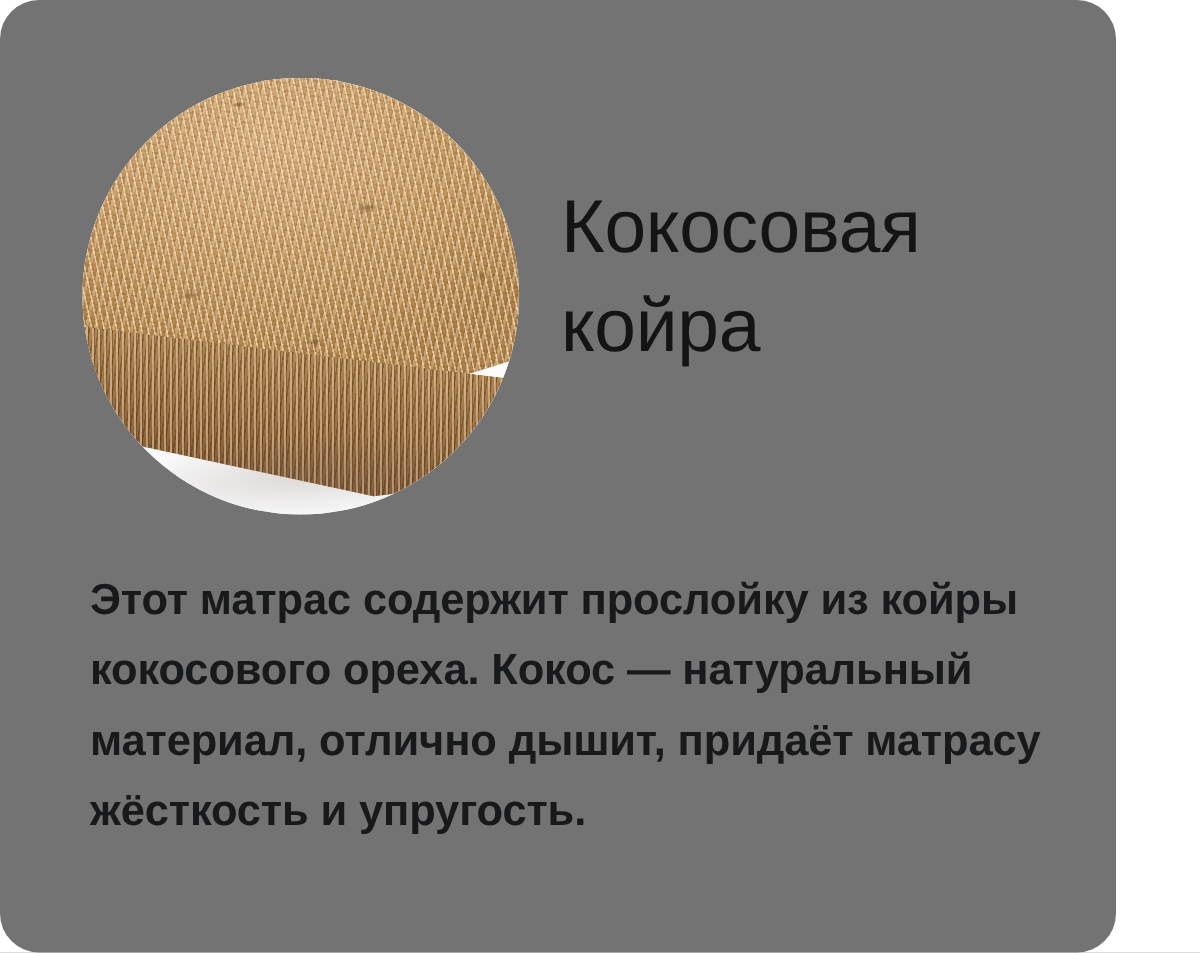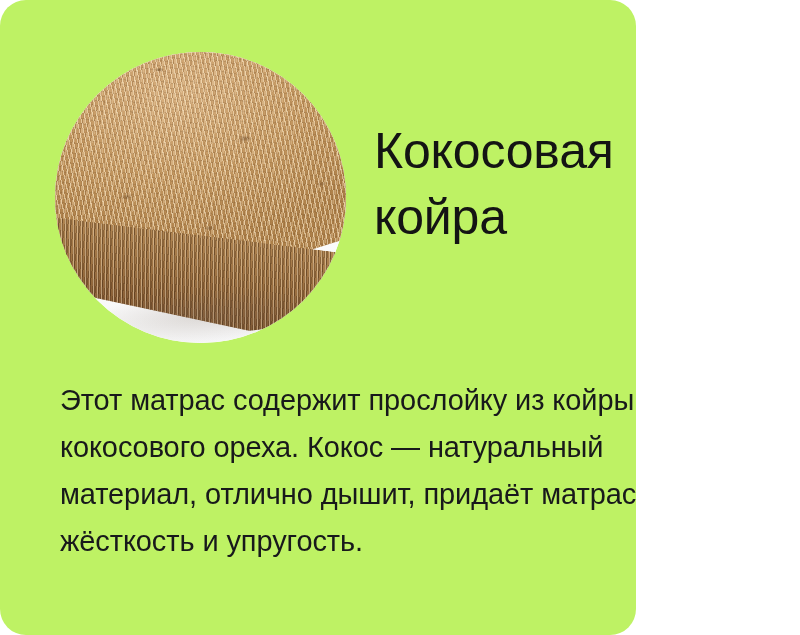--- a/index.html
+++ b/index.html
@@ -13,23 +13,23 @@
     height: 635px;
     overflow: hidden;
     font-family: "Liberation Sans", sans-serif;
     -webkit-font-smoothing: antialiased;
   }
 
   .card {
     position: absolute;
     left: 0;
     top: 0;
-    width: 636px;
+    width: 744px;
     height: 635px;
-    background: #bef264;
+    background: #737373;
     border-radius: 26px;
     box-sizing: border-box;
     overflow: hidden;
   }
 
   
   .hero {
     position: absolute;
     left: 0;
     top: 0;
@@ -160,21 +160,21 @@
 
   
   .body-copy {
     position: absolute;
     left: 60px;
     top: 377px;
     width: 660px;
     margin: 0;
     font-size: 29px;
     line-height: 47px;
-    font-weight: 400;
+    font-weight: 700;
     letter-spacing: -0.1px;
     color: #18191B;
     white-space: pre-line;
   }
 </style>
 </head>
 <body>
 
 <div class="card">
 

